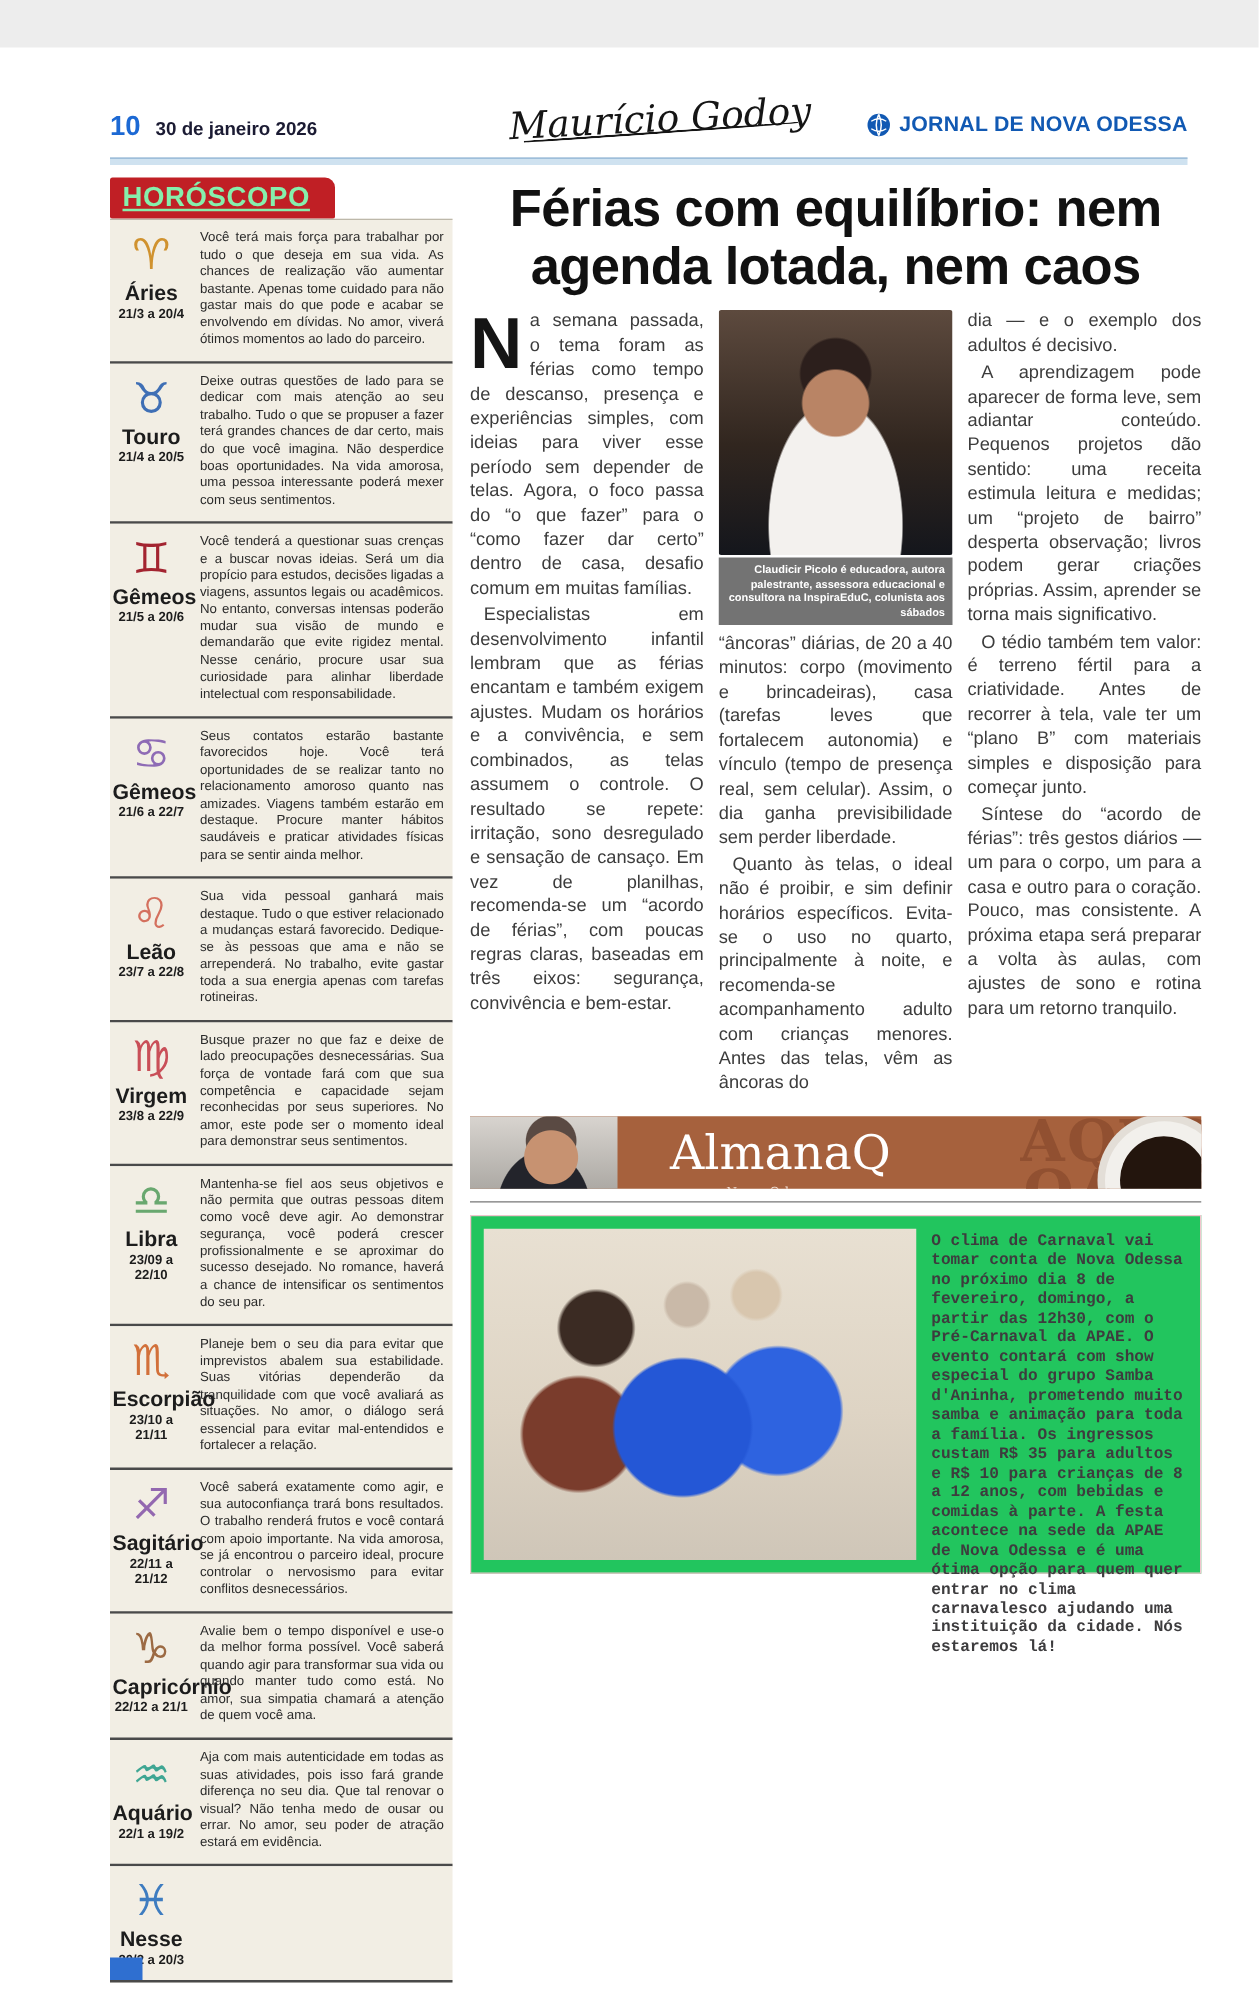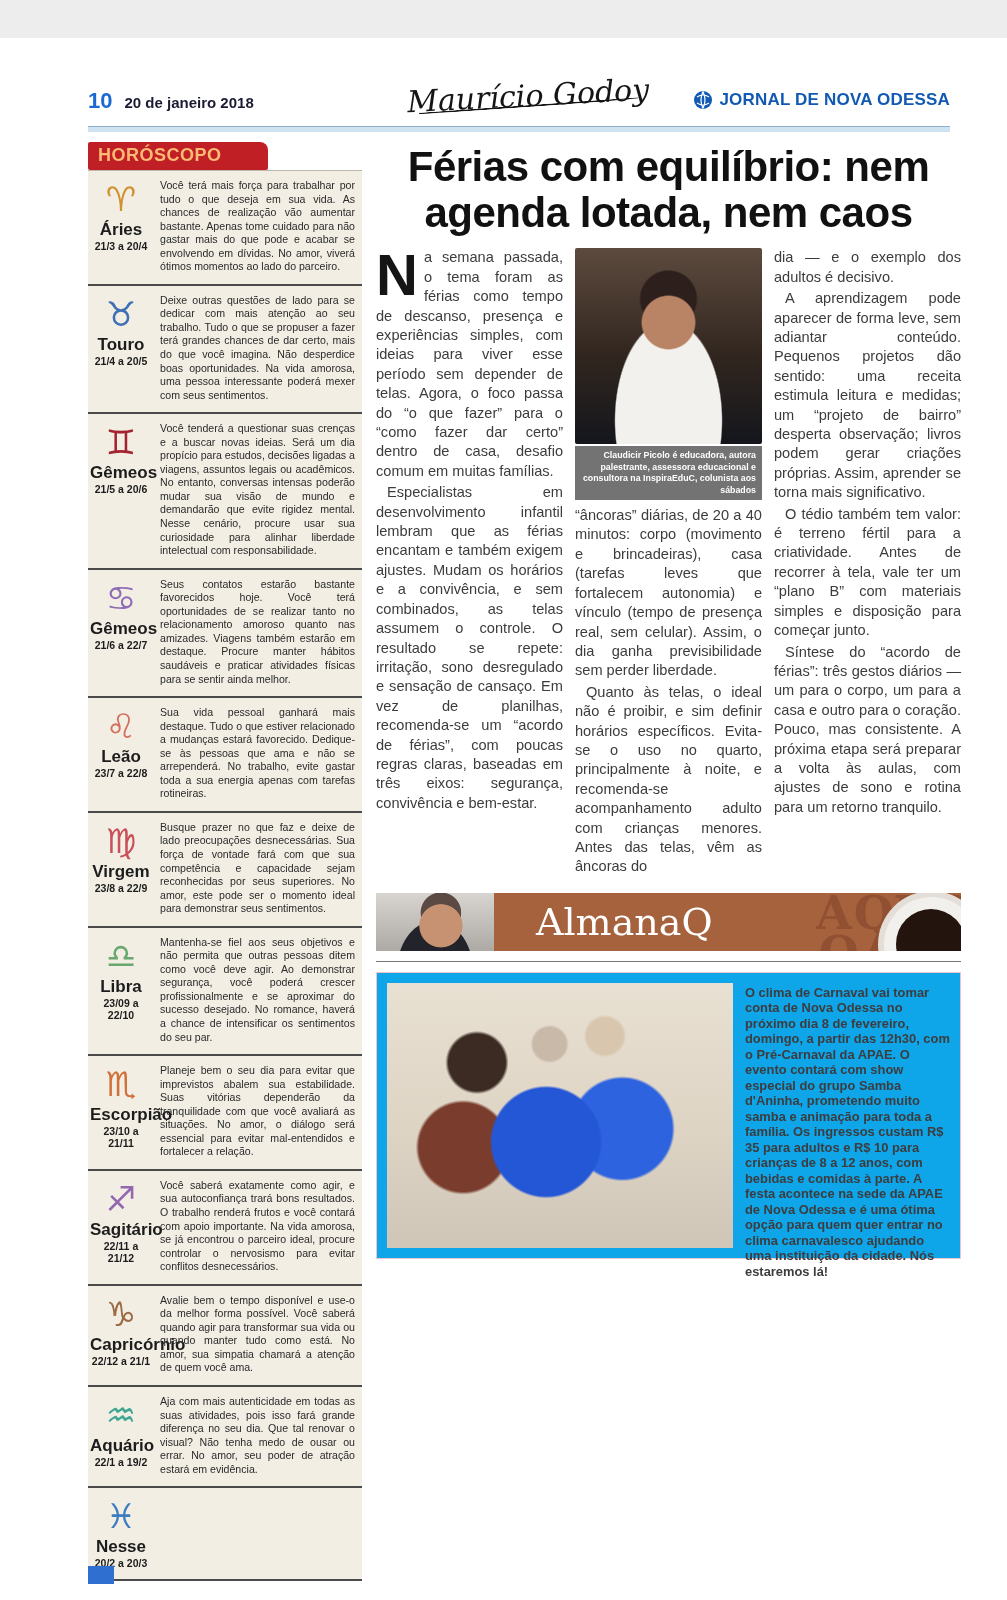--- a/index.html
+++ b/index.html
@@ -20,22 +20,22 @@
     transform:rotate(-3deg);white-space:nowrap;}
   .sig-flourish{display:block;margin:-8px auto 0;width:220px;border-bottom:2px solid #151515;
     border-radius:0 0 60% 40%;transform:rotate(-1deg);}
   .brand{position:absolute;right:0;top:8px;display:flex;align-items:flex-end;gap:6px;}
   .brand-name{font-size:17px;font-weight:bold;color:#1159b3;letter-spacing:.2px;}
   .hdr-rule{margin-top:4px;border-top:1px solid #8fb2d2;height:5px;background:#cfe2f0;}
 
   
   .columns{display:flex;gap:14px;margin-top:10px;}
   .horo{width:274px;flex:none;}
-  .horo-banner{background:#c01f25;color:#fdba74;font-weight:bold;font-size:18px;
-    letter-spacing:.5px;padding:3px 10px 4px;width:160px;border-radius:2px 8px 2px 2px;}
+  .horo-banner{background:#c01f25;color:#86efac;font-weight:bold;font-size:22px;
+    letter-spacing:.5px;padding:3px 10px 4px;width:160px;border-radius:2px 8px 2px 2px;text-decoration:underline;}
   .sign-row{display:flex;gap:8px;background:#f2eee4;border-bottom:2px solid #4a4a4a;
     padding:8px 4px 10px 2px;}
   .sign-row:first-of-type{border-top:1px solid #bdb8aa;}
   .sign-left{width:62px;flex:none;text-align:center;}
   .sign-glyph{font-size:34px;line-height:40px;font-weight:bold;
     font-family:"DejaVu Sans", sans-serif;}
   .sign-name{font-size:17px;font-weight:bold;color:#1c1c1c;margin-top:1px;}
   .sign-dates{font-size:10.5px;font-weight:bold;color:#1c1c1c;}
   .sign-text{flex:1;font-size:10.6px;line-height:1.28;color:#2a2a2a;text-align:justify;
     padding-right:3px;}
@@ -79,22 +79,22 @@
   .alm-marks span{display:block;}
   .alm-marks span:nth-child(2){transform:scaleX(-1);}
   .coffee{position:absolute;right:-18px;top:4px;width:95px;height:95px;border-radius:50%;
     background:#f2f0ec;box-shadow:0 0 0 6px #e3ded7;}
   .coffee::after{content:"";position:absolute;left:12px;top:12px;width:70px;height:70px;
     border-radius:50%;background:#23150d;}
   .cup-handle{position:absolute;right:60px;top:62px;width:26px;height:14px;background:#e8e4df;
     border-radius:6px 0 0 6px;}
 
   
-  .carnaval{display:flex;margin-top:10px;background:#0ea5e9;border:1px solid #f0c4cd;
-    padding:10px;gap:12px;height:265px;}
+  .carnaval{display:flex;margin-top:10px;background:#22c55e;border:1px solid #f0c4cd;
+    padding:10px;gap:12px;height:265px;font-family:Liberation Mono, monospace;}
   .carn-photo{width:346px;height:265px;flex:none;
     background:
       radial-gradient(circle at 26% 30%, #3b2b23 0 9%, transparent 10%),
       radial-gradient(circle at 47% 23%, #c9b9a8 0 6%, transparent 7%),
       radial-gradient(circle at 63% 20%, #d8c6ae 0 6%, transparent 7%),
       radial-gradient(circle at 46% 60%, #2457d6 0 22%, transparent 23%),
       radial-gradient(circle at 68% 55%, #2e63e0 0 18%, transparent 19%),
       radial-gradient(circle at 22% 62%, #7a3c2c 0 14%, transparent 15%),
       linear-gradient(180deg,#e8e0d2 0%,#ded4c4 55%,#cfc6b8 100%);}
   .carn-text{flex:1;font-size:12.9px;line-height:1.2;font-weight:bold;color:#3d3c3e;
@@ -104,21 +104,21 @@
 </head>
 <body>
 
 <div class="topbar"></div>
 
 <div class="sheet">
 
   <div class="hdr">
     <div class="hdr-left">
       <span class="pageno">10</span>
-      <span class="hdate">20 de janeiro 2018</span>
+      <span class="hdate">30 de janeiro 2026</span>
     </div>
     <div class="signature">
       <span>Maurício Godoy</span>
       <span class="sig-flourish"></span>
     </div>
     <div class="brand">
       <svg width="20" height="20" viewBox="0 0 20 20">
         <circle cx="10" cy="10" r="9" fill="#1159b3"></circle>
         <path d="M4 7 Q10 3 16 7 M4 13 Q10 17 16 13 M10 1.5 Q6 10 10 18.5 M10 1.5 Q14 10 10 18.5" stroke="#fff" stroke-width="1.2" fill="none"></path>
       </svg>

